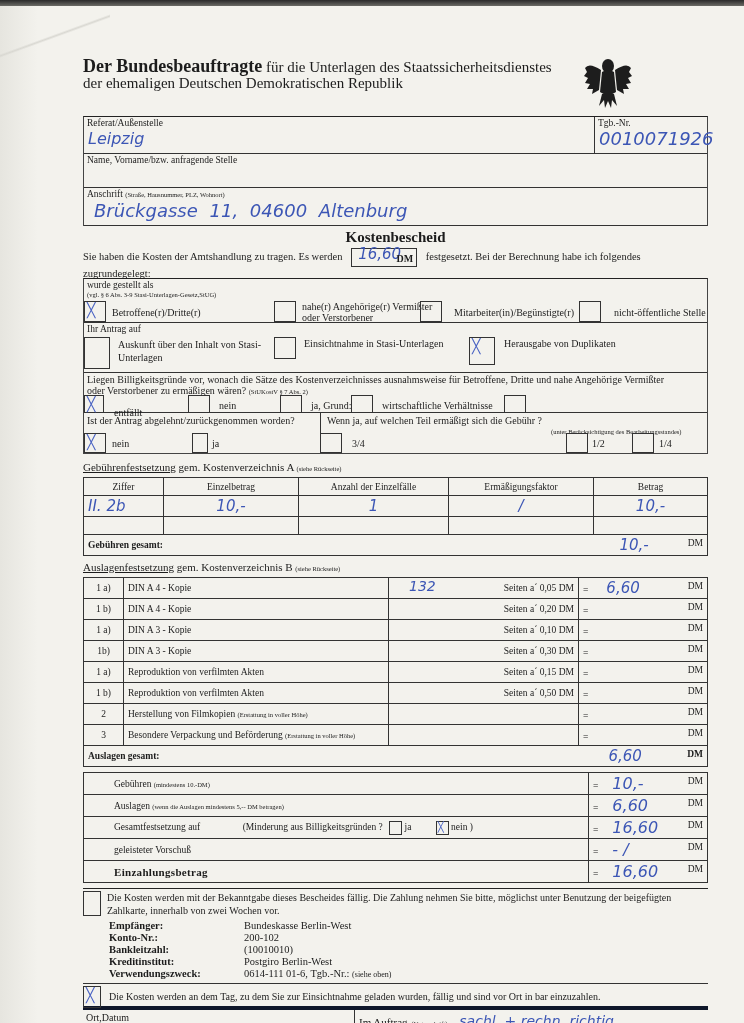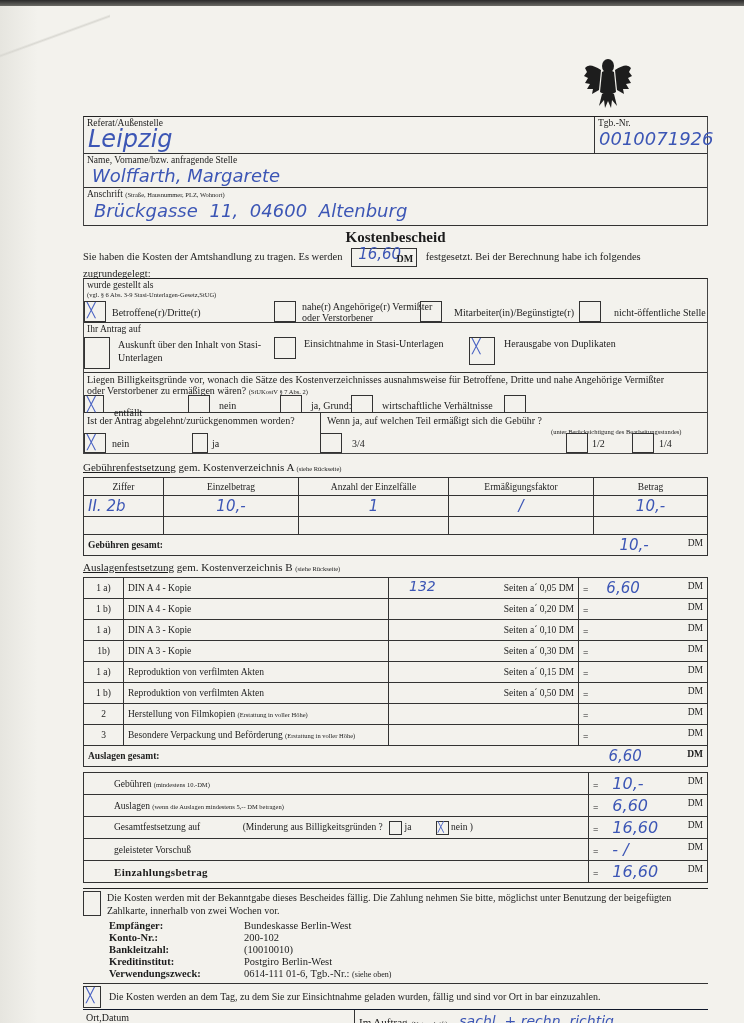--- a/index.html
+++ b/index.html
@@ -24,21 +24,21 @@
   .hand { font-family: "DejaVu Sans", sans-serif; color: #3c56b5; font-style: italic; }
 
   .box { border-top: 1.3px solid #222; border-left: 1px solid #444; border-right: 1px solid #444; }
   .row { display: flex; border-bottom: 1px solid #333; position: relative; }
   .lbl { font-size: 9.5px; padding: 1px 3px; }
   .lbl small { font-size: 6.5px; }
 
   .ref { height: 37px; }
   .ref .left { flex: 1; border-right: 1px solid #333; }
   .ref .right { width: 112px; }
-  .ref .hand { font-size: 24px; padding-left: 4px; line-height: 20px; }
+  .ref .hand { font-size: 16px; padding-left: 4px; line-height: 20px; }
   .ref .right .hand { font-size: 18px; padding-left: 4px; }
 
   .name { height: 34px; flex-direction: column; }
   .name .hand { font-size: 18px; padding-left: 8px; line-height: 20px; }
   .addr { height: 38px; flex-direction: column; }
   .addr .hand { font-size: 18px; padding-left: 10px; line-height: 22px; word-spacing: 6px; }
 
   .kb-title { text-align: center; font-weight: bold; font-size: 15px; padding-top: 3px; height: 22px; }
   .kb-text { font-size: 10.5px; line-height: 14px; position: relative; height: 30px; }
   .kb-amount { display: inline-block; width: 66px; height: 19px; border: 1px solid #333; vertical-align: middle; position: relative; margin: 0 6px; }
@@ -71,20 +71,25 @@
 </head>
 <body>
 
 <div class="scan-top"></div>
 <div class="fold"></div>
 <div class="fold-crease"></div>
 
 <div class="page">
 
   <div class="hdr">
+    <div class="hdr-title">
+      <span class="big">Der Bundesbeauftragte</span>
+      <span>für die Unterlagen des Staatssicherheitsdienstes</span><br>
+      <span>der ehemaligen Deutschen Demokratischen Republik</span>
+    </div>
     <svg class="eagle" viewBox="0 0 50 54">
       <g fill="#1d1d1d">
         <ellipse cx="25" cy="10" rx="6" ry="7"></ellipse>
         <path d="M19 16 Q25 12 31 16 L33 36 Q25 42 17 36 Z"></path>
         <path d="M18 14 Q6 6 2 12 L4 16 L1 20 L5 22 L2 27 L7 28 L4 33 L10 33 L9 38 L16 34 Z"></path>
         <path d="M32 14 Q44 6 48 12 L46 16 L49 20 L45 22 L48 27 L43 28 L46 33 L40 33 L41 38 L34 34 Z"></path>
         <path d="M19 38 L16 50 L21 44 L22 52 L25 45 L28 52 L29 44 L34 50 L31 38 Z"></path>
       </g>
     </svg>
   </div>
@@ -95,21 +100,20 @@
         <div class="lbl">Referat/Außenstelle</div>
         <div class="hand">Leipzig</div>
       </div>
       <div class="right">
         <div class="lbl">Tgb.-Nr.</div>
         <div class="hand">0010071926</div>
       </div>
     </div>
     <div class="row name">
       <div class="lbl">Name, Vorname/bzw. anfragende Stelle</div>
-      <div class="hand">Wolffarth, Margarete</div>
     </div>
     <div class="row addr">
       <div class="lbl">
         <span>Anschrift</span>
         <small>(Straße, Hausnummer, PLZ, Wohnort)</small>
       </div>
       <div class="hand">Brückgasse 11, 04600 Altenburg</div>
     </div>
   </div>
 
@@ -341,21 +345,21 @@
           <div class="k">Konto-Nr.:</div>
           <div><span>200-102</span></div>
           <div class="k">Bankleitzahl:</div>
           <div><span>(10010010)</span></div>
           <div class="k">Kreditinstitut:</div>
           <div><span>Postgiro Berlin-West</span></div>
           <div class="k">Verwendungszweck:</div>
           <div><span>0614-111 01-6, Tgb.-Nr.:</span> <small style="font-size:8px;">(siehe oben)</small></div>
         </div>
     </div>
-    <div style="position:relative;height:26px;border-bottom:1px solid #0f172a;text-align:right;">
+    <div style="position:relative;height:26px;border-bottom:4px solid #0f172a;text-align:right;">
       <span class="cb abs checked" style="left:0;top:2px;width:18px;height:22px;" id="cb-pay-2"></span>
       <div class="pay abs" style="left:26px;top:7px;">Die Kosten werden an dem Tag, zu dem Sie zur Einsichtnahme geladen wurden, fällig und sind vor Ort in bar einzuzahlen.</div>
     </div>
     <div style="display:flex;height:52px;border-bottom:1px solid #333;">
       <div style="width:272px;border-right:1px solid #333;padding:2px 3px;">
         <div class="f10">Ort,Datum</div>
 
       </div>
       <div style="flex:1;padding:2px 4px;position:relative;">
         <span style="font-size:11px;">Im Auftrag</span>

